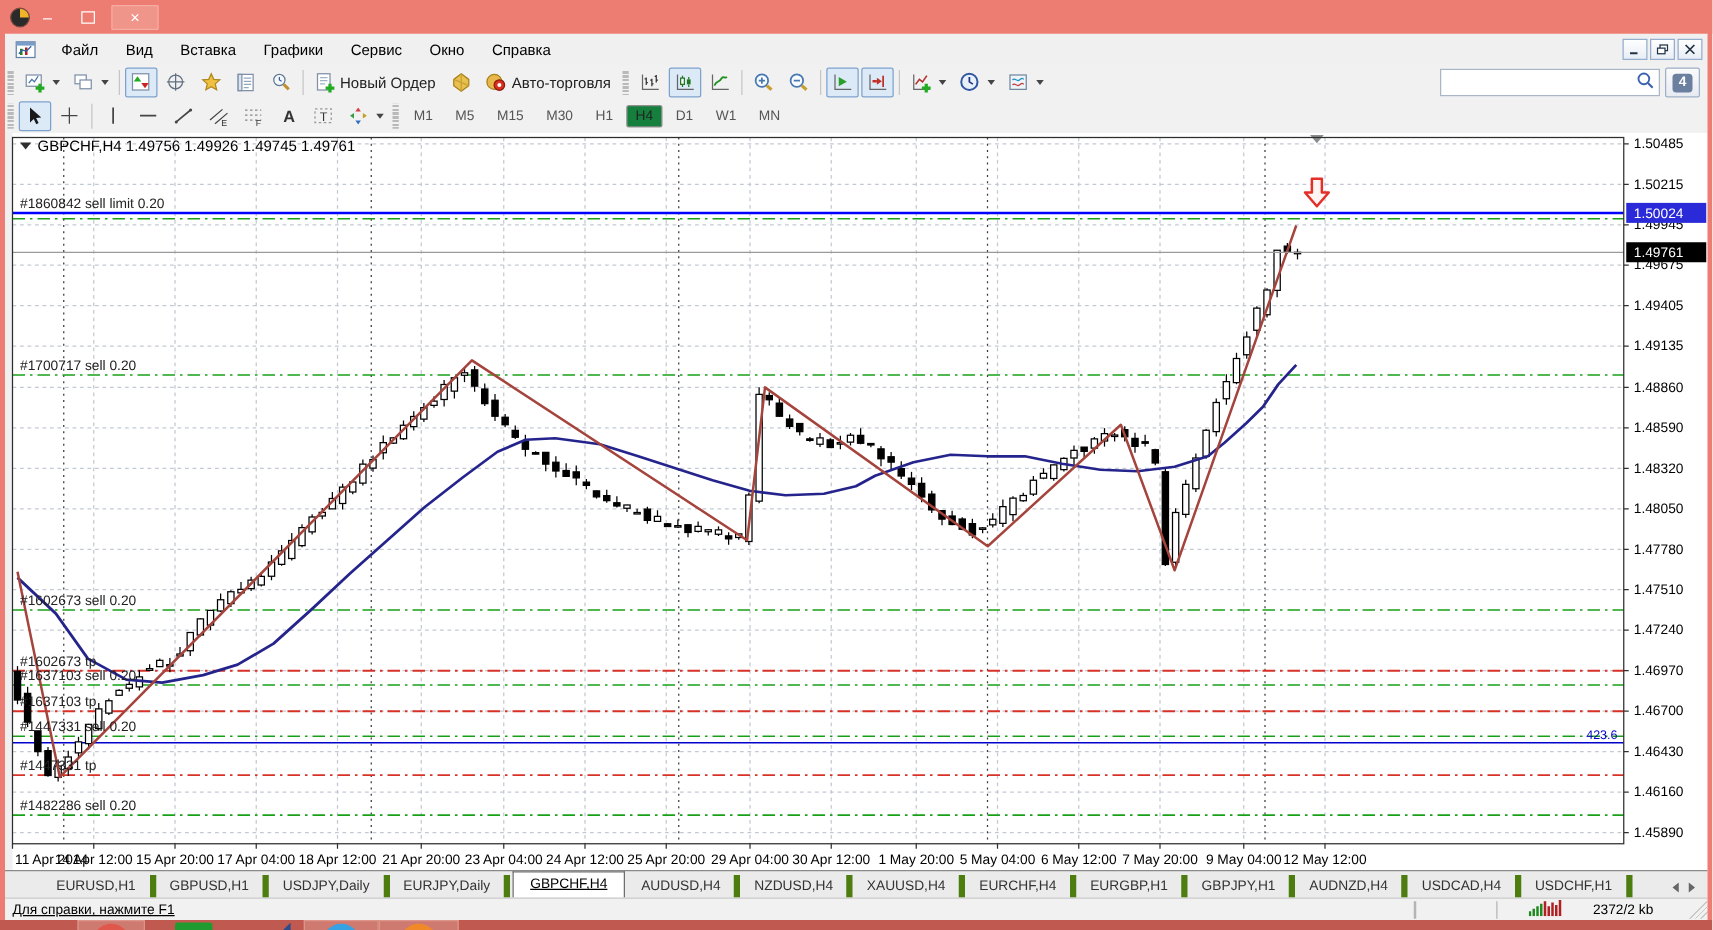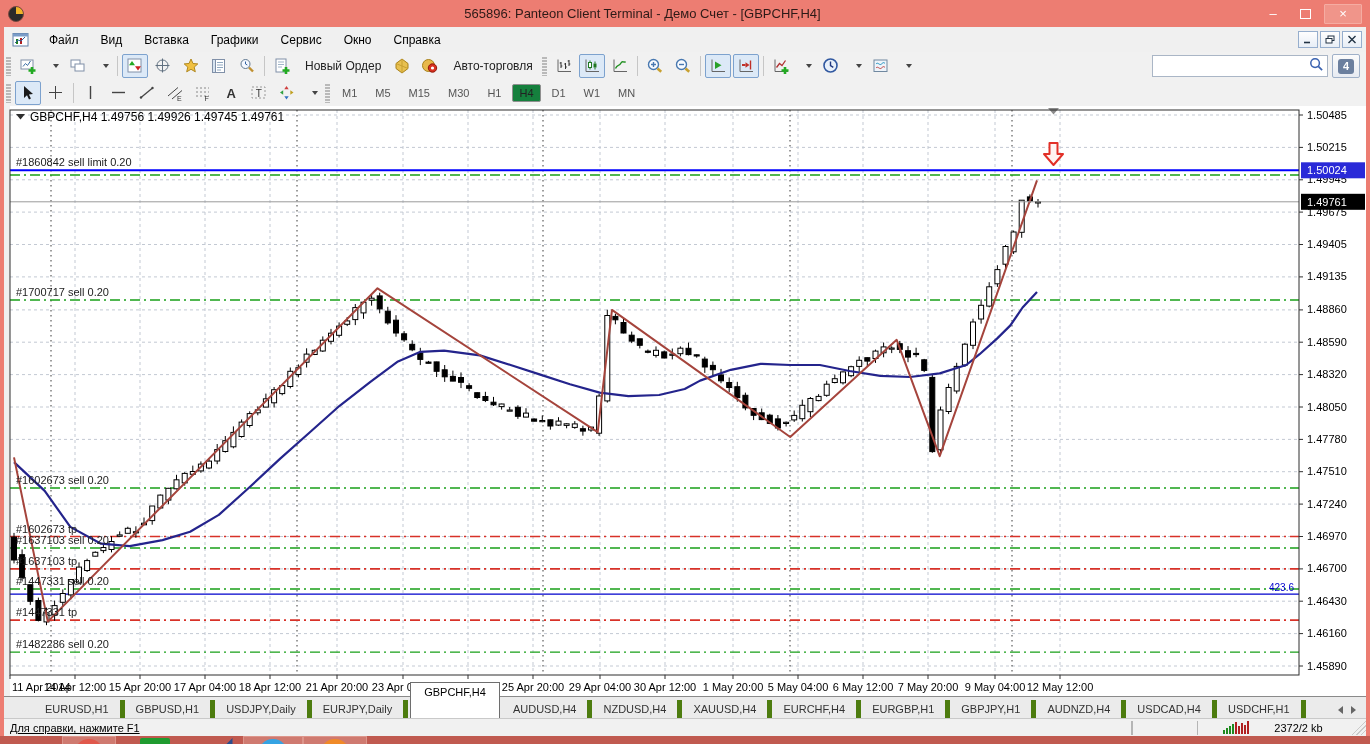--- a/index.html
+++ b/index.html
@@ -24,42 +24,42 @@
   .menu-item{padding:3px 11px;color:#000;}
   .mdi{margin-left:auto;display:flex;gap:2px;margin-right:4px;}
   .mdibtn{width:18px;height:15px;background:linear-gradient(#fefefe,#e8eef6);border:1px solid #96aecd;
           display:flex;align-items:center;justify-content:center;}
   
   .toolbar{left:4px;right:4px;background:#f1f1f1;display:flex;align-items:center;border-bottom:1px solid #dcdcdc;}
   .tb1{top:52px;height:28px;}
   .tb2{top:80px;height:26px;border-bottom:1px solid #c9c9c9;}
   .grip{width:5px;height:20px;margin:0 3px 0 2px;background:repeating-linear-gradient(#f1f1f1 0 1px,#b9b9b9 1px 3px);flex:0 0 auto;}
   .tbsep{width:1px;height:20px;background:#c6c6c6;margin:0 3px;flex:0 0 auto;}
-  .tbtn{display:flex;align-items:center;gap:14px;padding:2px 3px;margin:0 1px;border:1px solid transparent;
+  .tbtn{display:flex;align-items:center;gap:3px;padding:2px 3px;margin:0 1px;border:1px solid transparent;
         border-radius:2px;color:#222;flex:0 0 auto;}
   .tbtn.pressed{background:#dce9f7;border-color:#7da2ce;}
   .tbtn .lbl{font-size:12px;padding-right:2px;}
   .dd{width:0;height:0;border-left:3px solid transparent;border-right:3px solid transparent;border-top:4px solid #444;margin-left:2px;}
   .tfbtn{padding:2px 6px;margin:0 2px;color:#555;font-size:11px;border:1px solid transparent;border-radius:2px;text-align:right;}
   .tfbtn.active{background:#15803d;border-color:#8f8f8f;color:#222;}
   .searchbox{margin-left:auto;display:flex;align-items:center;height:20px;background:#fff;border:1px solid #aab6c6;
              width:168px;padding:0 3px;flex:0 0 auto;}
   .searchbox input{border:none;outline:none;flex:1;font-size:11px;min-width:0;background:transparent;font-family:"Liberation Sans",sans-serif;}
   .helpbtn{width:26px;height:22px;margin:0 6px 0 4px;background:linear-gradient(#fbfbfb,#e7ebf2);border:1px solid #9fb0c8;
            border-radius:2px;display:flex;align-items:center;justify-content:center;flex:0 0 auto;}
   .bubble{background:#6b7f9e;color:#fff;font-size:11px;font-weight:bold;border-radius:3px;padding:1px 5px 2px;}
   
   #chartwrap{left:4px;top:106px;width:1362px;height:590px;background:#fff;}
   svg{font-family:"Liberation Sans",sans-serif;}
   
   .tabsbar{left:4px;right:4px;top:696px;height:22px;background:#ebebeb;border-top:1px solid #8a8a8a;
            display:flex;align-items:flex-end;}
   .tabs-pad{width:30px;flex:0 0 auto;}
   .tab{padding:3px 11px 4px;font-size:11px;color:#333;border-right:5px solid #4d7c0f;white-space:nowrap;}
-  .tab.active{background:#fff;border:1px solid #6e6e6e;border-bottom-color:#fff;color:#000;margin:0 2px;padding:3px 13px 20px;}
+  .tab.active{background:#fff;border:1px solid #6e6e6e;border-bottom-color:#fff;color:#000;margin:0 2px;padding:3px 13px 5px;text-decoration:underline;}
   .tab-arrows{margin-left:auto;display:flex;gap:8px;padding:0 10px 5px 0;}
   .tri-l{width:0;height:0;border-top:4px solid transparent;border-bottom:4px solid transparent;border-right:5px solid #666;}
   .tri-r{width:0;height:0;border-top:4px solid transparent;border-bottom:4px solid transparent;border-left:5px solid #666;}
   
   .statusbar{left:4px;right:4px;top:718px;height:18px;background:#f1f1f1;border-top:1px solid #c9c9c9;
              display:flex;align-items:center;font-size:11px;color:#000;}
   .scell{height:100%;display:flex;align-items:center;}
   .ssep{width:1px;height:14px;background:#b5b5b5;}
   .grip-corner{width:16px;height:14px;margin-left:2px;
     background:linear-gradient(135deg,transparent 0 50%,#c9c9c9 50% 55%,transparent 55% 65%,#c9c9c9 65% 70%,transparent 70% 80%,#c9c9c9 80% 85%,transparent 85%);}
@@ -76,21 +76,20 @@
 <div class="frame-side" style="right:0;"></div>
 
 <div class="abs titlebar">
   <span class="title-logo">
     <svg width="18" height="18" viewBox="0 0 18 18">
         <circle cx="9" cy="9" r="7.5" fill="#2a2a2a"></circle>
         <path d="M9 1.5a7.5 7.5 0 017.5 7.5H9z" fill="#f0b429"></path>
         <circle cx="9" cy="9" r="7.5" fill="none" stroke="#7d4a40"></circle>
       </svg>
   </span>
-  <span class="title-text">565896: Panteon Client Terminal - Демо Счет - [GBPCHF,H4]</span>
   <span class="wincontrols">
     <span class="winbtn">–</span>
     <span class="winbtn">
         <span class="maxglyph"></span>
       </span>
     <span class="winbtn close">×</span>
   </span>
 </div>
 
 <div class="abs menubar">

